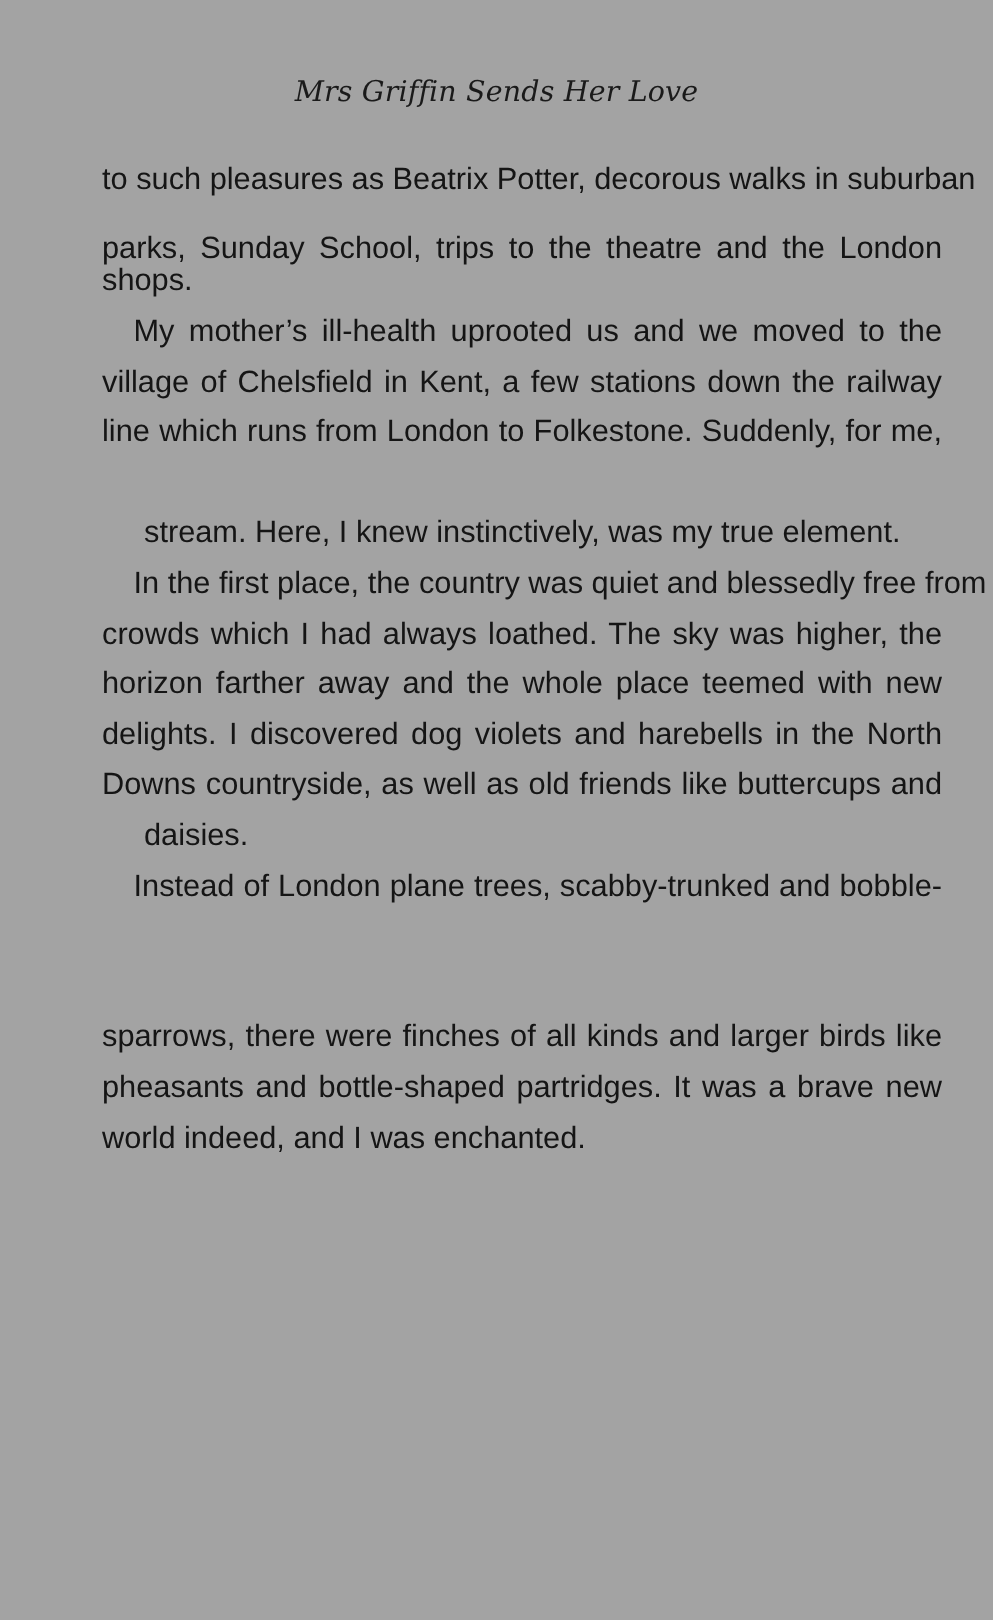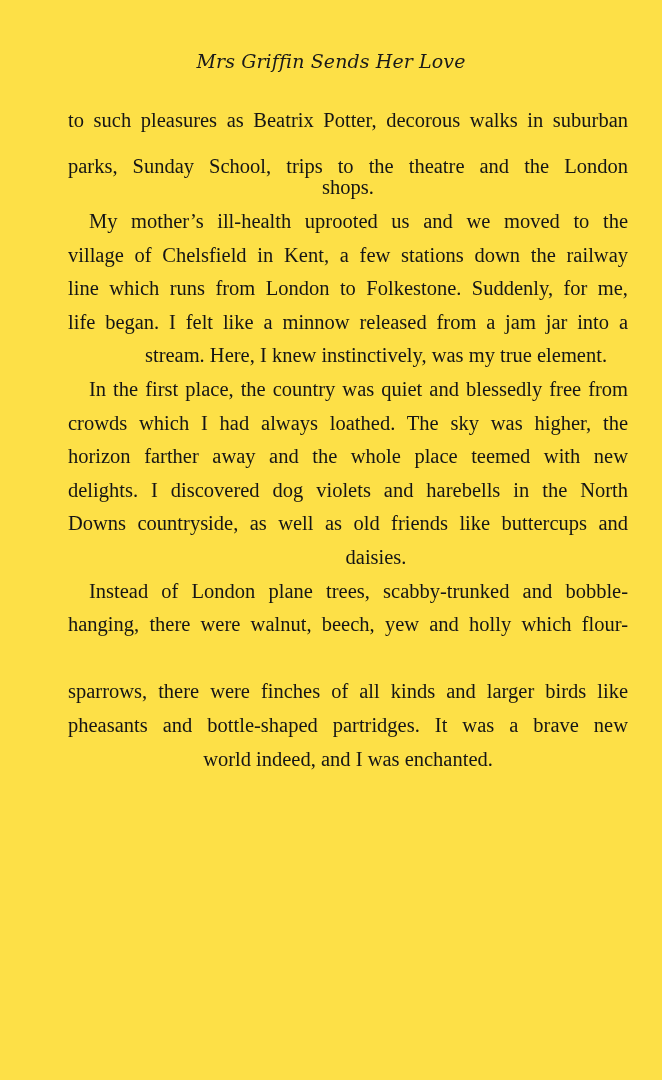--- a/index.html
+++ b/index.html
@@ -1,50 +1,48 @@
 <!DOCTYPE html>
 <html><head>
   <meta charset="utf-8">
   <style>
     html, body { margin: 0; padding: 0; background: #ffffff; }
     body { width: 662px; height: 1080px; position: relative; overflow: hidden; }
-    .page { position: absolute; left: 0; top: 0; width: 662px; height: 1080px; background: #fde047; }
+    .page { position: absolute; left: 0; top: 0; width: 662px; height: 1080px; background: #a3a3a3; }
     .running-head {
       position: absolute; top: 50px; left: 0; width: 662px; text-align: center;
       font-family: "DejaVu Serif", "Liberation Serif", serif; font-style: italic;
       font-size: 19px; color: #1a1a1a; letter-spacing: 0.1px;
     }
     .line {
       position: absolute; height: 34px; line-height: 34px;
-      font-family: Liberation Serif, serif; font-size: 20.5px; color: #151515;
+      font-family: Liberation Sans, sans-serif; font-size: 20.5px; color: #151515;
       white-space: nowrap;
     }
     .just { text-align: justify; text-align-last: justify; }
-    .left { text-align: center; }
+    .left { text-align: left; }
   </style>
 </head>
 <body>
 
 <div class="page">
   <div class="running-head">Mrs Griffin Sends Her Love</div>
 
   <div class="line just" style="top:103px; left:68px; width:560px;">to such pleasures as Beatrix Potter, decorous walks in suburban</div>
   <div class="line just" style="top:149px; left:68px; width:560px;">parks, Sunday School, trips to the theatre and the London</div>
   <div class="line left" style="top:170px; left:68px; width:560px;">shops.</div>
   <div class="line just" style="top:204px; left:89px; width:539px;">My mother’s ill-health uprooted us and we moved to the</div>
   <div class="line just" style="top:238px; left:68px; width:560px;">village of Chelsfield in Kent, a few stations down the railway</div>
   <div class="line just" style="top:271px; left:68px; width:560px;">line which runs from London to Folkestone. Suddenly, for me,</div>
-  <div class="line just" style="top:305px; left:68px; width:560px;">life began. I felt like a minnow released from a jam jar into a</div>
   <div class="line left" style="top:338px; left:68px; width:560px;margin-left:28px;">stream. Here, I knew instinctively, was my true element.</div>
   <div class="line just" style="top:372px; left:89px; width:539px;">In the first place, the country was quiet and blessedly free from</div>
   <div class="line just" style="top:406px; left:68px; width:560px;">crowds which I had always loathed. The sky was higher, the</div>
   <div class="line just" style="top:439px; left:68px; width:560px;">horizon farther away and the whole place teemed with new</div>
   <div class="line just" style="top:473px; left:68px; width:560px;">delights. I discovered dog violets and harebells in the North</div>
   <div class="line just" style="top:506px; left:68px; width:560px;">Downs countryside, as well as old friends like buttercups and</div>
   <div class="line left" style="top:540px; left:56px; width:560px;margin-left:40px;">daisies.</div>
   <div class="line just" style="top:574px; left:89px; width:539px;">Instead of London plane trees, scabby-trunked and bobble-</div>
-  <div class="line just" style="top:607px; left:68px; width:560px;">hanging, there were walnut, beech, yew and holly which flour-</div>
   <div class="line just" style="top:674px; left:68px; width:560px;">sparrows, there were finches of all kinds and larger birds like</div>
   <div class="line just" style="top:708px; left:68px; width:560px;">pheasants and bottle-shaped partridges. It was a brave new</div>
   <div class="line left" style="top:742px; left:68px; width:560px;">world indeed, and I was enchanted.</div>
 </div>
 
 <div></div>
 
 </body></html>

